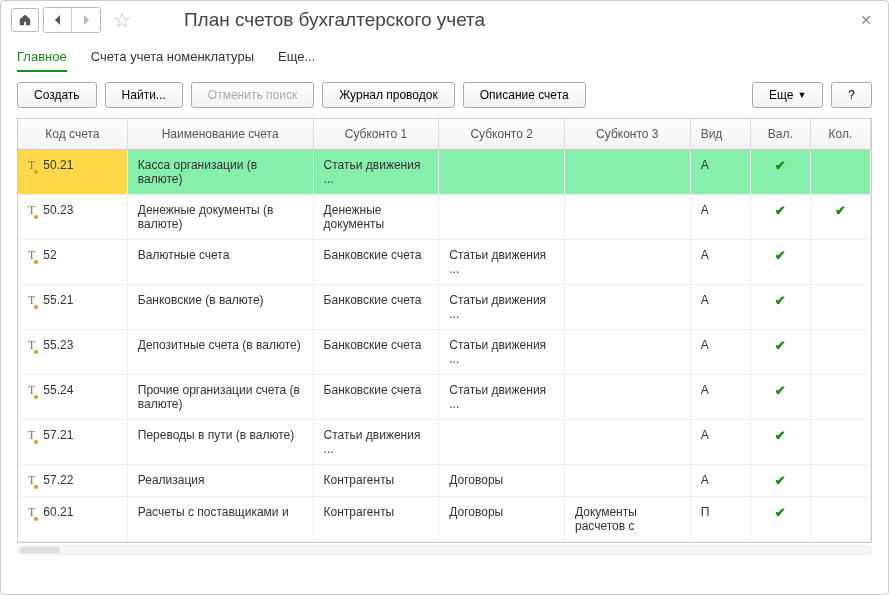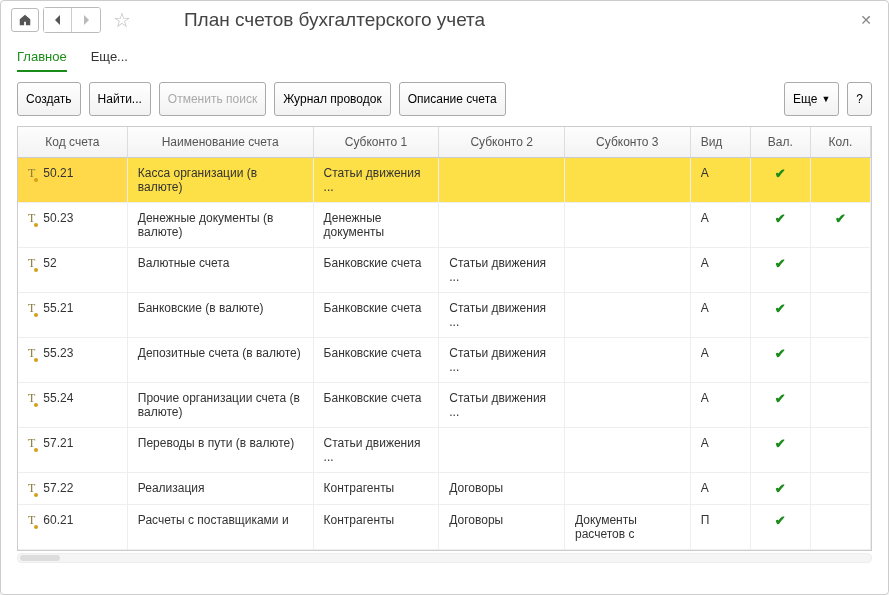--- a/index.html
+++ b/index.html
@@ -11,29 +11,29 @@
   .nav-group .nav-btn:last-child { border-right: none; }
   .nav-group .nav-btn.disabled { opacity: 0.4; cursor: default; }
   .home-btn{ border:1px solid #bbb; }
   .star { font-size: 20px; color: #bbb; margin: 0 6px 0 4px; cursor: pointer; }
   .title { font-size: 19px; color: #444; font-weight: normal; margin-left: 47px; }
   .close-x { margin-left: auto; font-size: 14px; color: #888; cursor: pointer; padding: 0 6px; }
   .tabs { display: flex; gap: 24px; padding: 8px 32px 0 16px; font-size: 13px; }
   .tab { padding: 6px 0; cursor: pointer; border-bottom: 2px solid transparent; color: #333; }
   .tab.active { color: #1a8c1a; border-bottom-color: #1a8c1a; }
   .toolbar { display: flex; align-items: center; gap: 8px; padding: 10px 16px; }
-  .btn { height: 34px; padding: 0 8px; border: 1px solid #aaa; background: linear-gradient(#fff,#f2f2f2); border-radius: 3px; font-size: 12px; cursor: pointer; display: flex; align-items: center; gap: 4px; }
+  .btn { height: 26px; padding: 0 16px; border: 1px solid #aaa; background: linear-gradient(#fff,#f2f2f2); border-radius: 3px; font-size: 12px; cursor: pointer; display: flex; align-items: center; gap: 4px; }
   .btn.disabled { color: #aaa; cursor: default; }
   .btn .caret { font-size: 9px; }
   .spacer { flex: 1; }
   .table-wrap { margin: 0 16px; border: 1px solid #ccc; overflow: hidden; }
   table { width: 100%; border-collapse: collapse; table-layout: fixed; }
   th { background: linear-gradient(#fdfdfd,#f3f3f3); border-right: 1px solid #ddd; border-bottom: 1px solid #ccc; font-size: 12px; font-weight: normal; color: #555; text-align: center; padding: 8px 10px; white-space: nowrap; overflow: hidden; }
   td { border-right: 1px solid #eee; border-bottom: 1px solid #eee; padding: 8px 10px; vertical-align: top; font-size: 12px; color: #333; }
-  tr.selected td { background: #fde047; }
+  tr.selected td { background: #86efac; }
   tr.selected td:first-child { background: #ffd94a; }
   .code-cell { display: flex; align-items: flex-start; gap: 8px; }
   .t-icon { font-family: Georgia, serif; font-size: 12px; color: #8a7a3a; position:relative; }
   .t-icon::after{ content:''; position:absolute; width:4px;height:4px;background:#d4a017;border-radius:50%; bottom:-1px; right:-3px;}
   .check { color: #1a8c1a; font-weight: bold; font-size: 13px; }
   .col-code{width:100px} .col-name{width:170px} .col-s1{width:115px} .col-s2{width:115px} .col-s3{width:115px} .col-kind{width:55px; text-align:left} .col-val{width:55px;text-align:center} .col-qty{width:55px;text-align:center}
   td.center{text-align:center}
   .scroll-footer{ margin: 2px 16px 8px 16px; height:10px; background:#f5f5f5; border:1px solid #eee; border-radius:4px; position:relative;}
   .scroll-thumb{position:absolute; left:2px; top:1px; height:6px; width:40px; background:#ddd; border-radius:3px;}
 </style>
@@ -58,20 +58,21 @@
         </svg>
     </div>
   </div>
   <span class="star">☆</span>
   <h1 class="title">План счетов бухгалтерского учета</h1>
   <span class="close-x">✕</span>
 </div>
 
 <div class="tabs" id="tabs">
     <div class="tab active">Главное</div>
+    <div class="tab">Счета учета номенклатуры</div>
     <div class="tab">Еще...</div>
   </div>
 
 <div class="toolbar">
   <button class="btn">Создать</button>
   <button class="btn">Найти...</button>
   <button class="btn disabled">Отменить поиск</button>
   <button class="btn">Журнал проводок</button>
   <button class="btn">Описание счета</button>
   <div class="spacer"></div>

